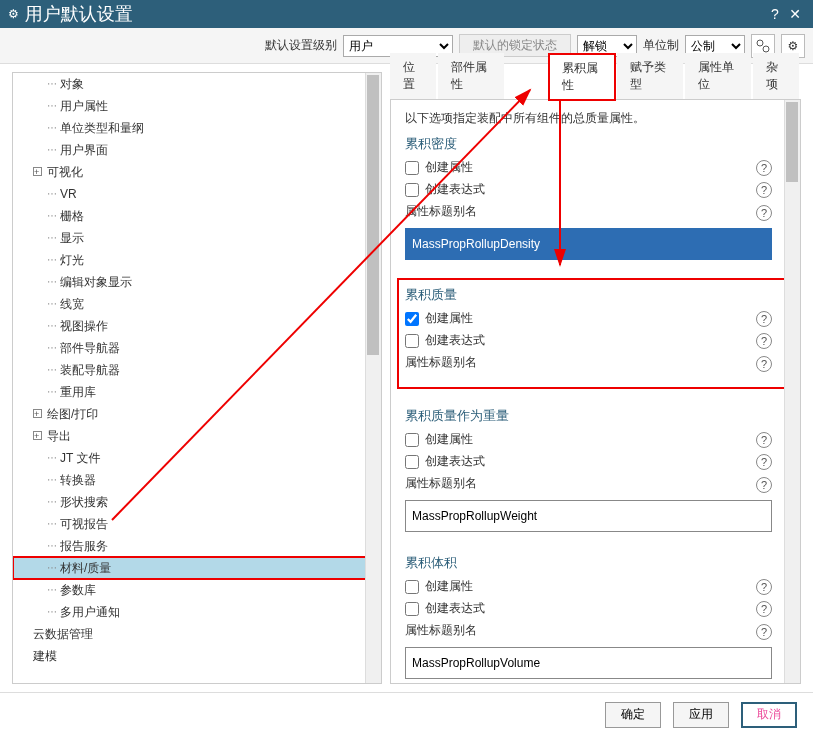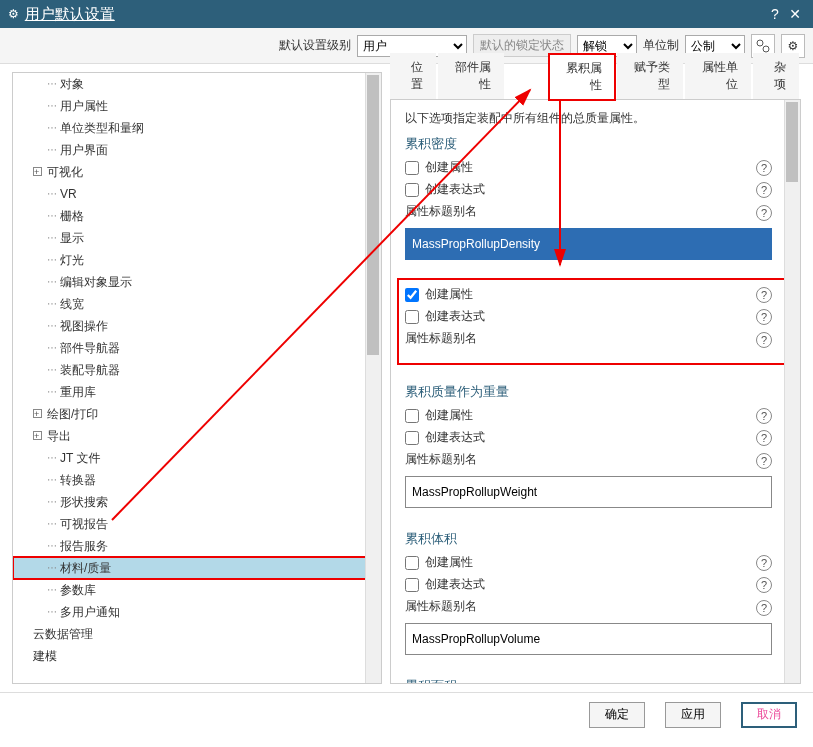--- a/index.html
+++ b/index.html
@@ -1,68 +1,68 @@
 <!DOCTYPE html>
 <html><head>
 <meta charset="utf-8">
 <style>
 * { box-sizing: border-box; margin: 0; padding: 0; }
 body { font-family: "Microsoft YaHei", "Segoe UI", sans-serif; font-size: 12px; color: #333; background: #fff; width: 813px; height: 747px; overflow: hidden; position: relative; }
 
 .titlebar { background: #2d5f7a; color: #fff; height: 28px; display: flex; align-items: center; padding: 0 8px; }
 .titlebar-icon { margin-right: 6px; }
-.titlebar-text { flex: 1; font-size: 15px; text-decoration: underline; }
+.titlebar-text { flex: 1; font-size: 18px; }
 .titlebar-btn { width: 20px; text-align: center; cursor: pointer; font-size: 14px; }
 
 .toolbar { background: #f5f5f5; height: 36px; display: flex; align-items: center; padding: 0 8px; border-bottom: 1px solid #ddd; gap: 6px; justify-content: flex-end; }
 .toolbar-label { font-size: 12px; }
 .toolbar select, .toolbar input { height: 22px; font-size: 12px; border: 1px solid #aaa; padding: 0 1px; background: #fff; }
 .toolbar select { min-width: 60px; }
 .toolbar .level-select { min-width: 110px; }
-.toolbar .lock-state { background: #eee; color: #888; border: 1px solid #ccc; padding: 2px 6px; }
+.toolbar .lock-state { background: #eee; color: #888; border: 1px solid #ccc; padding: 2px 13px; }
 .icon-btn { width: 24px; height: 24px; border: 1px solid #bbb; background: #fff; display: flex; align-items: center; justify-content: center; cursor: pointer; }
 
 .main { display: flex; height: 628px; }
 
 .tree-panel { width: 370px; border: 1px solid #ccc; margin: 8px 0 8px 12px; overflow-y: auto; background: #fff; position: relative; }
 .tree-scrollbar { position: absolute; right: 0; top: 0; width: 16px; height: 100%; background: #f0f0f0; border-left: 1px solid #ddd; }
 .tree-thumb { position: absolute; right: 2px; top: 2px; width: 12px; height: 280px; background: #c0c0c0; }
 .tree-item { padding: 2px 4px 2px 20px; cursor: pointer; white-space: nowrap; line-height: 18px; position: relative; display: flex; align-items: center; }
 .tree-item.has-expand::before { content: ""; position: absolute; left: 6px; top: 6px; width: 7px; height: 7px; border: 1px solid #888; background: #fff; }
 .tree-item.has-expand.exp::after { content: "+"; position: absolute; left: 7px; top: 2px; font-size: 9px; color: #555; }
 .tree-item.lvl1 { padding-left: 34px; }
 .tree-item.lvl1.has-expand::before { left: 20px; }
 .tree-item.lvl1.has-expand.exp::after { left: 21px; }
 .tree-item.selected { background: #b3d9e8; }
 .tree-item.boxed { outline: 2px solid #e00; outline-offset: -1px; }
 .tree-dots { color: #888; margin-right: 4px; font-size: 10px; letter-spacing: -1px; }
 
 .right-panel { flex: 1; margin: 8px 12px 8px 8px; display: flex; flex-direction: column; position: relative; }
-.tabs { display: flex; border-bottom: 1px solid #ccc; height: 28px; align-items: flex-end; text-align: right; }
+.tabs { display: flex; border-bottom: 1px solid #ccc; height: 28px; align-items: flex-end; }
 .tab { padding: 5px 12px; border: 1px solid transparent; cursor: pointer; font-size: 12px; background: #f5f5f5; margin-right: 2px; }
 .tab.active { background: #fff; border-color: #ccc; border-bottom-color: #fff; position: relative; top: 1px; margin-left: 43px; }
 .tab.boxed { outline: 2px solid #e00; outline-offset: -1px; }
 
 .content { flex: 1; border: 1px solid #ccc; border-top: none; padding: 10px 8px 10px 14px; overflow-y: auto; position: relative; }
 .content-scrollbar { position: absolute; right: 0; top: 0; width: 16px; height: 100%; background: #f0f0f0; border-left: 1px solid #ddd; }
 .content-thumb { position: absolute; right: 2px; top: 2px; width: 12px; height: 80px; background: #c0c0c0; }
 .desc { margin-bottom: 8px; }
 
 .section { margin-bottom: 22px; padding-right: 20px; }
 .section.boxed { outline: 2px solid #e00; outline-offset: 2px; padding: 4px 20px 6px 4px; margin-left: -4px; }
 .section-title { color: #2d5f7a; font-size: 13px; margin-bottom: 6px; }
 .row { display: flex; align-items: center; margin-bottom: 5px; }
 .row label { flex: 1; display: flex; align-items: center; gap: 6px; }
 .row input[type=checkbox] { width: 14px; height: 14px; }
 .help { width: 16px; height: 16px; border: 1px solid #888; border-radius: 50%; text-align: center; line-height: 14px; font-size: 11px; color: #555; cursor: pointer; }
 .field-label { margin-bottom: 3px; }
 .text-input { width: 100%; height: 32px; border: 1px solid #888; padding: 0 6px; font-size: 12px; }
 .text-input.hl { background: #2d6db3; color: #fff; border-color: #2d6db3; }
 
-.footer { height: 44px; border-top: 1px solid #ddd; display: flex; align-items: center; justify-content: flex-end; padding: 0 16px; gap: 20px; }
+.footer { height: 44px; border-top: 1px solid #ddd; display: flex; align-items: center; justify-content: flex-end; padding: 0 16px; gap: 12px; }
 .btn { min-width: 56px; height: 26px; border: 1px solid #999; background: #f5f5f5; cursor: pointer; font-size: 12px; }
 .btn.primary { border-color: #2d5f7a; color: #ec4899; background: #fff; border-width: 2px; }
 
 svg.annot { position: absolute; top: 0; left: 0; pointer-events: none; z-index: 100; }
 </style>
 </head>
 <body>
 
 <div class="titlebar">
   <span class="titlebar-icon">⚙</span>
@@ -220,21 +220,21 @@
             </div><div class="row">
               <label>
                 <input type="checkbox" style="">
                 <span>创建表达式</span>
               </label>
               <span class="help">?</span>
             </div><div class="row">
               <span class="field-label" style="flex: 1 1 0%;">属性标题别名</span>
               <span class="help">?</span>
             </div><input type="text" class="text-input hl" value="MassPropRollupDensity" style=""></div>
-          <div class="section boxed"><div class="row">
+          <div class="section boxed"><div class="section-title">累积质量</div><div class="row">
               <label>
                 <input type="checkbox" checked="" style="">
                 <span>创建属性</span>
               </label>
               <span class="help">?</span>
             </div><div class="row">
               <label>
                 <input type="checkbox" style="">
                 <span>创建表达式</span>
               </label>

